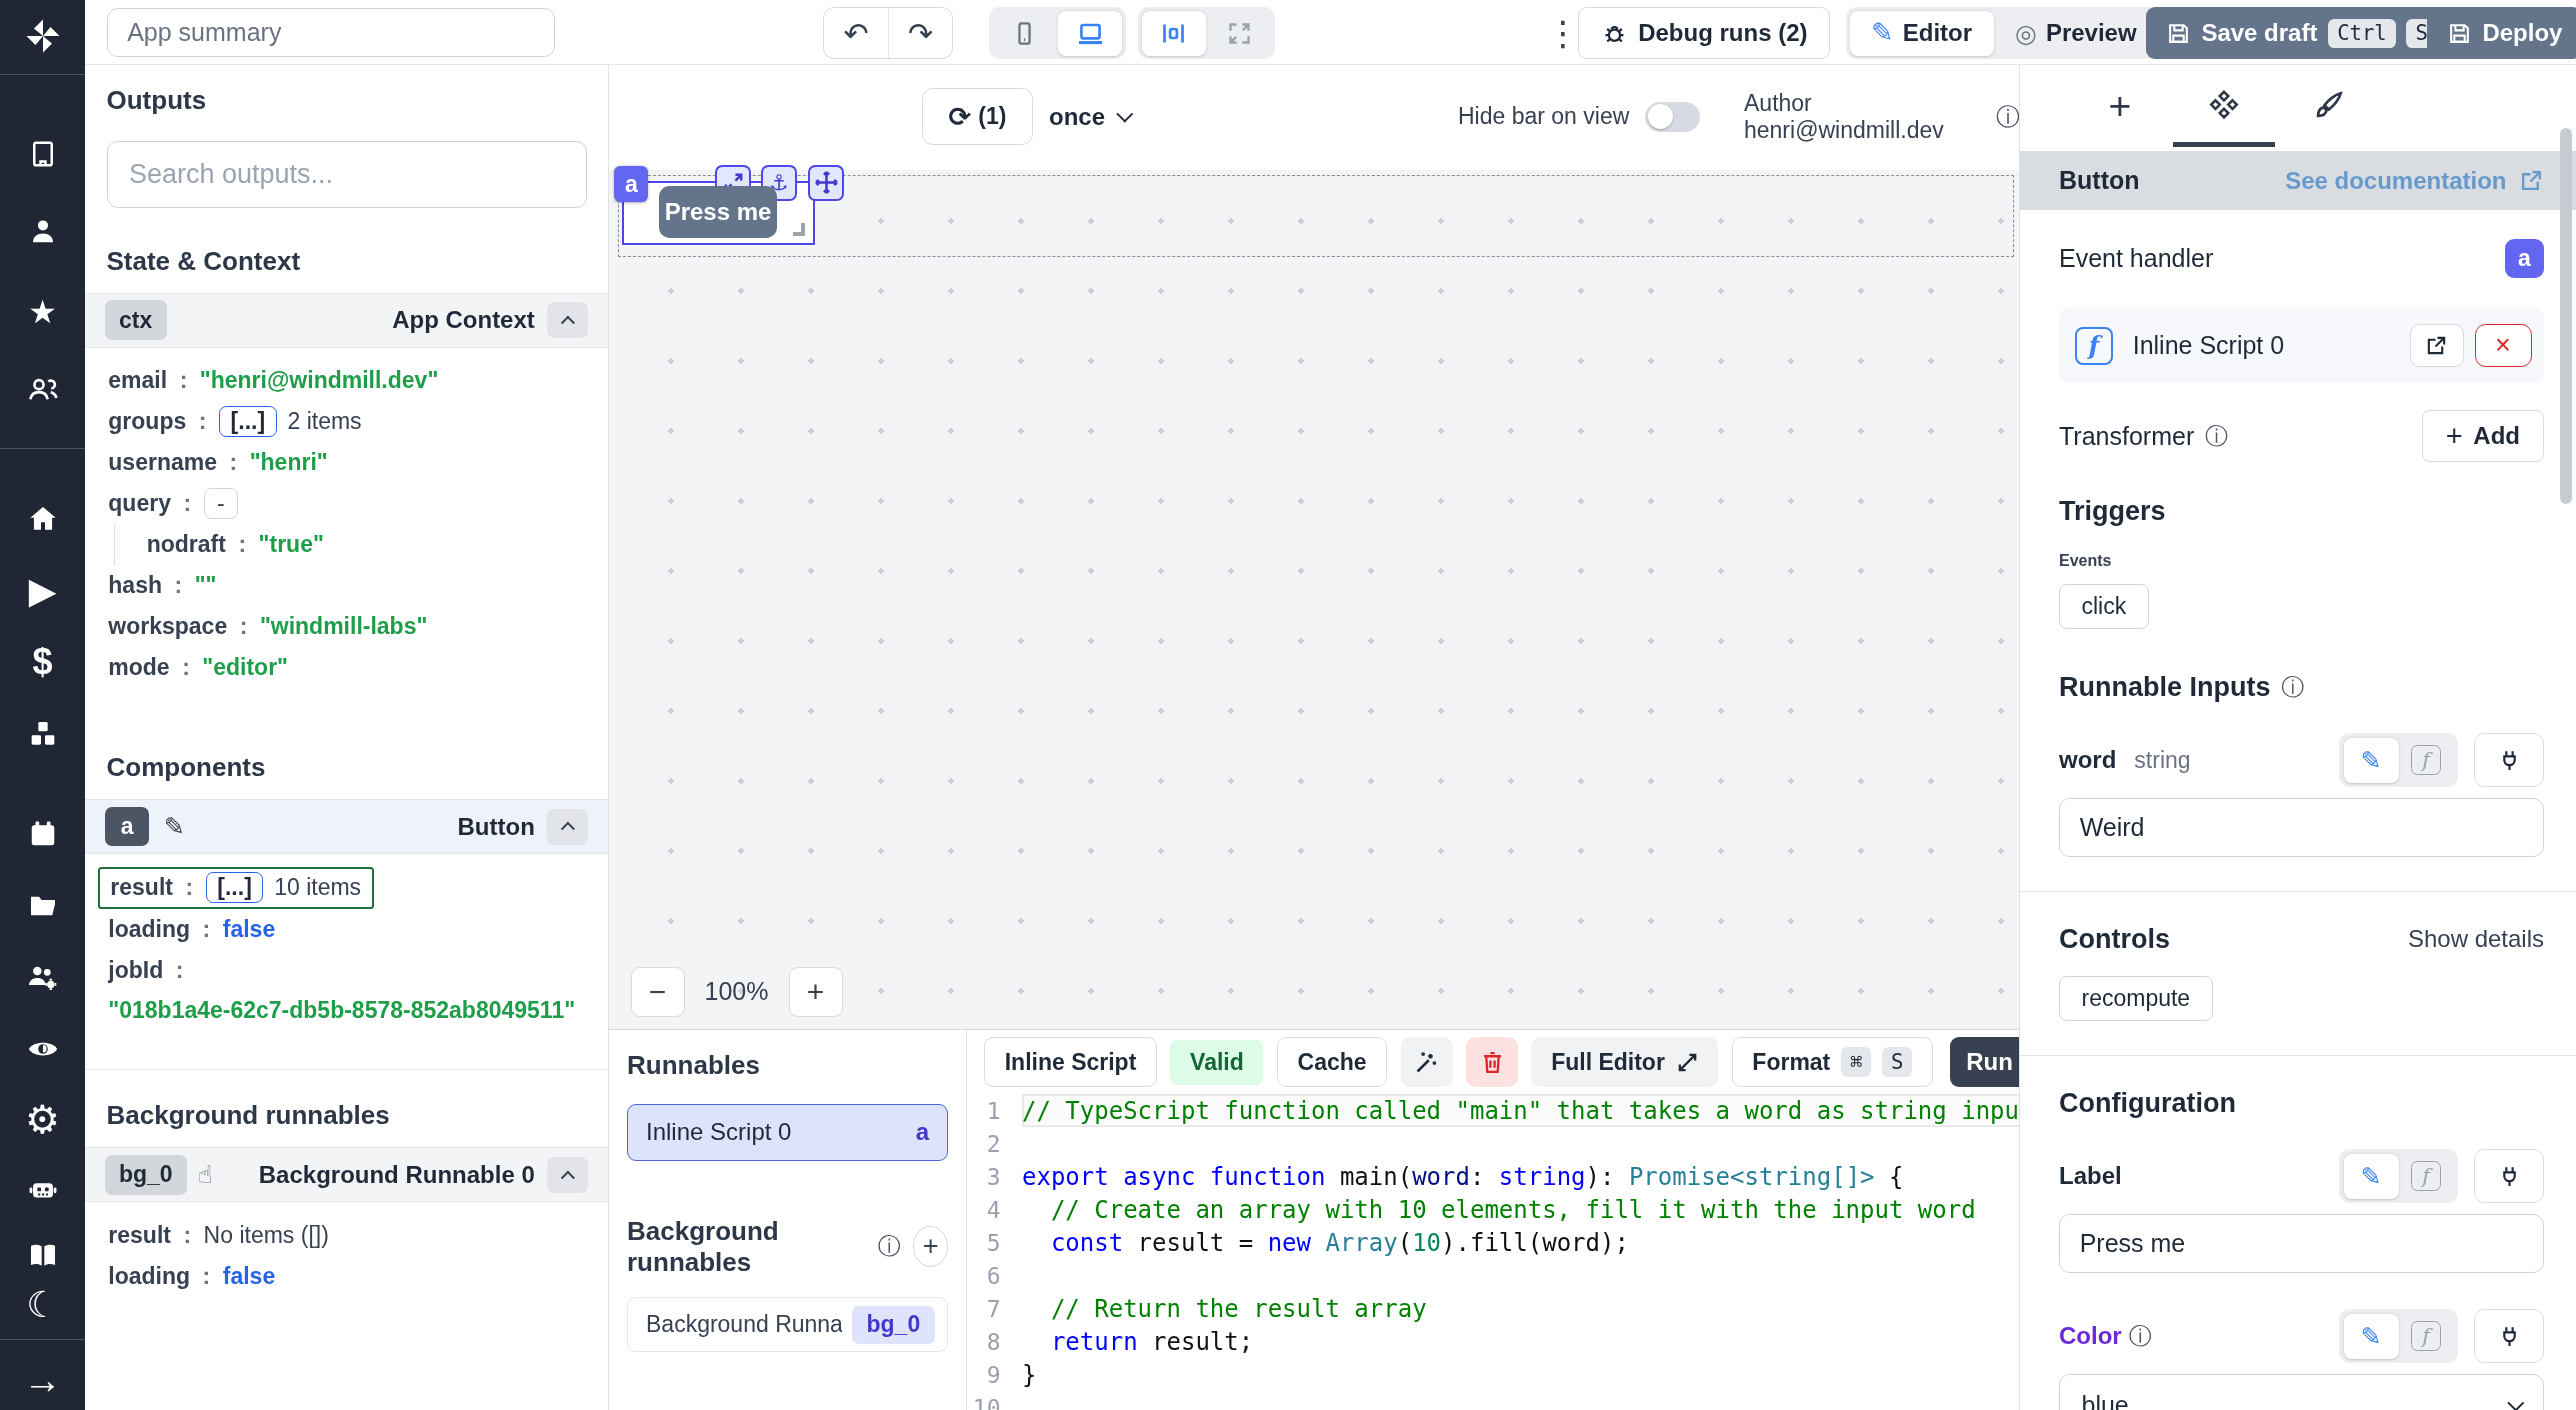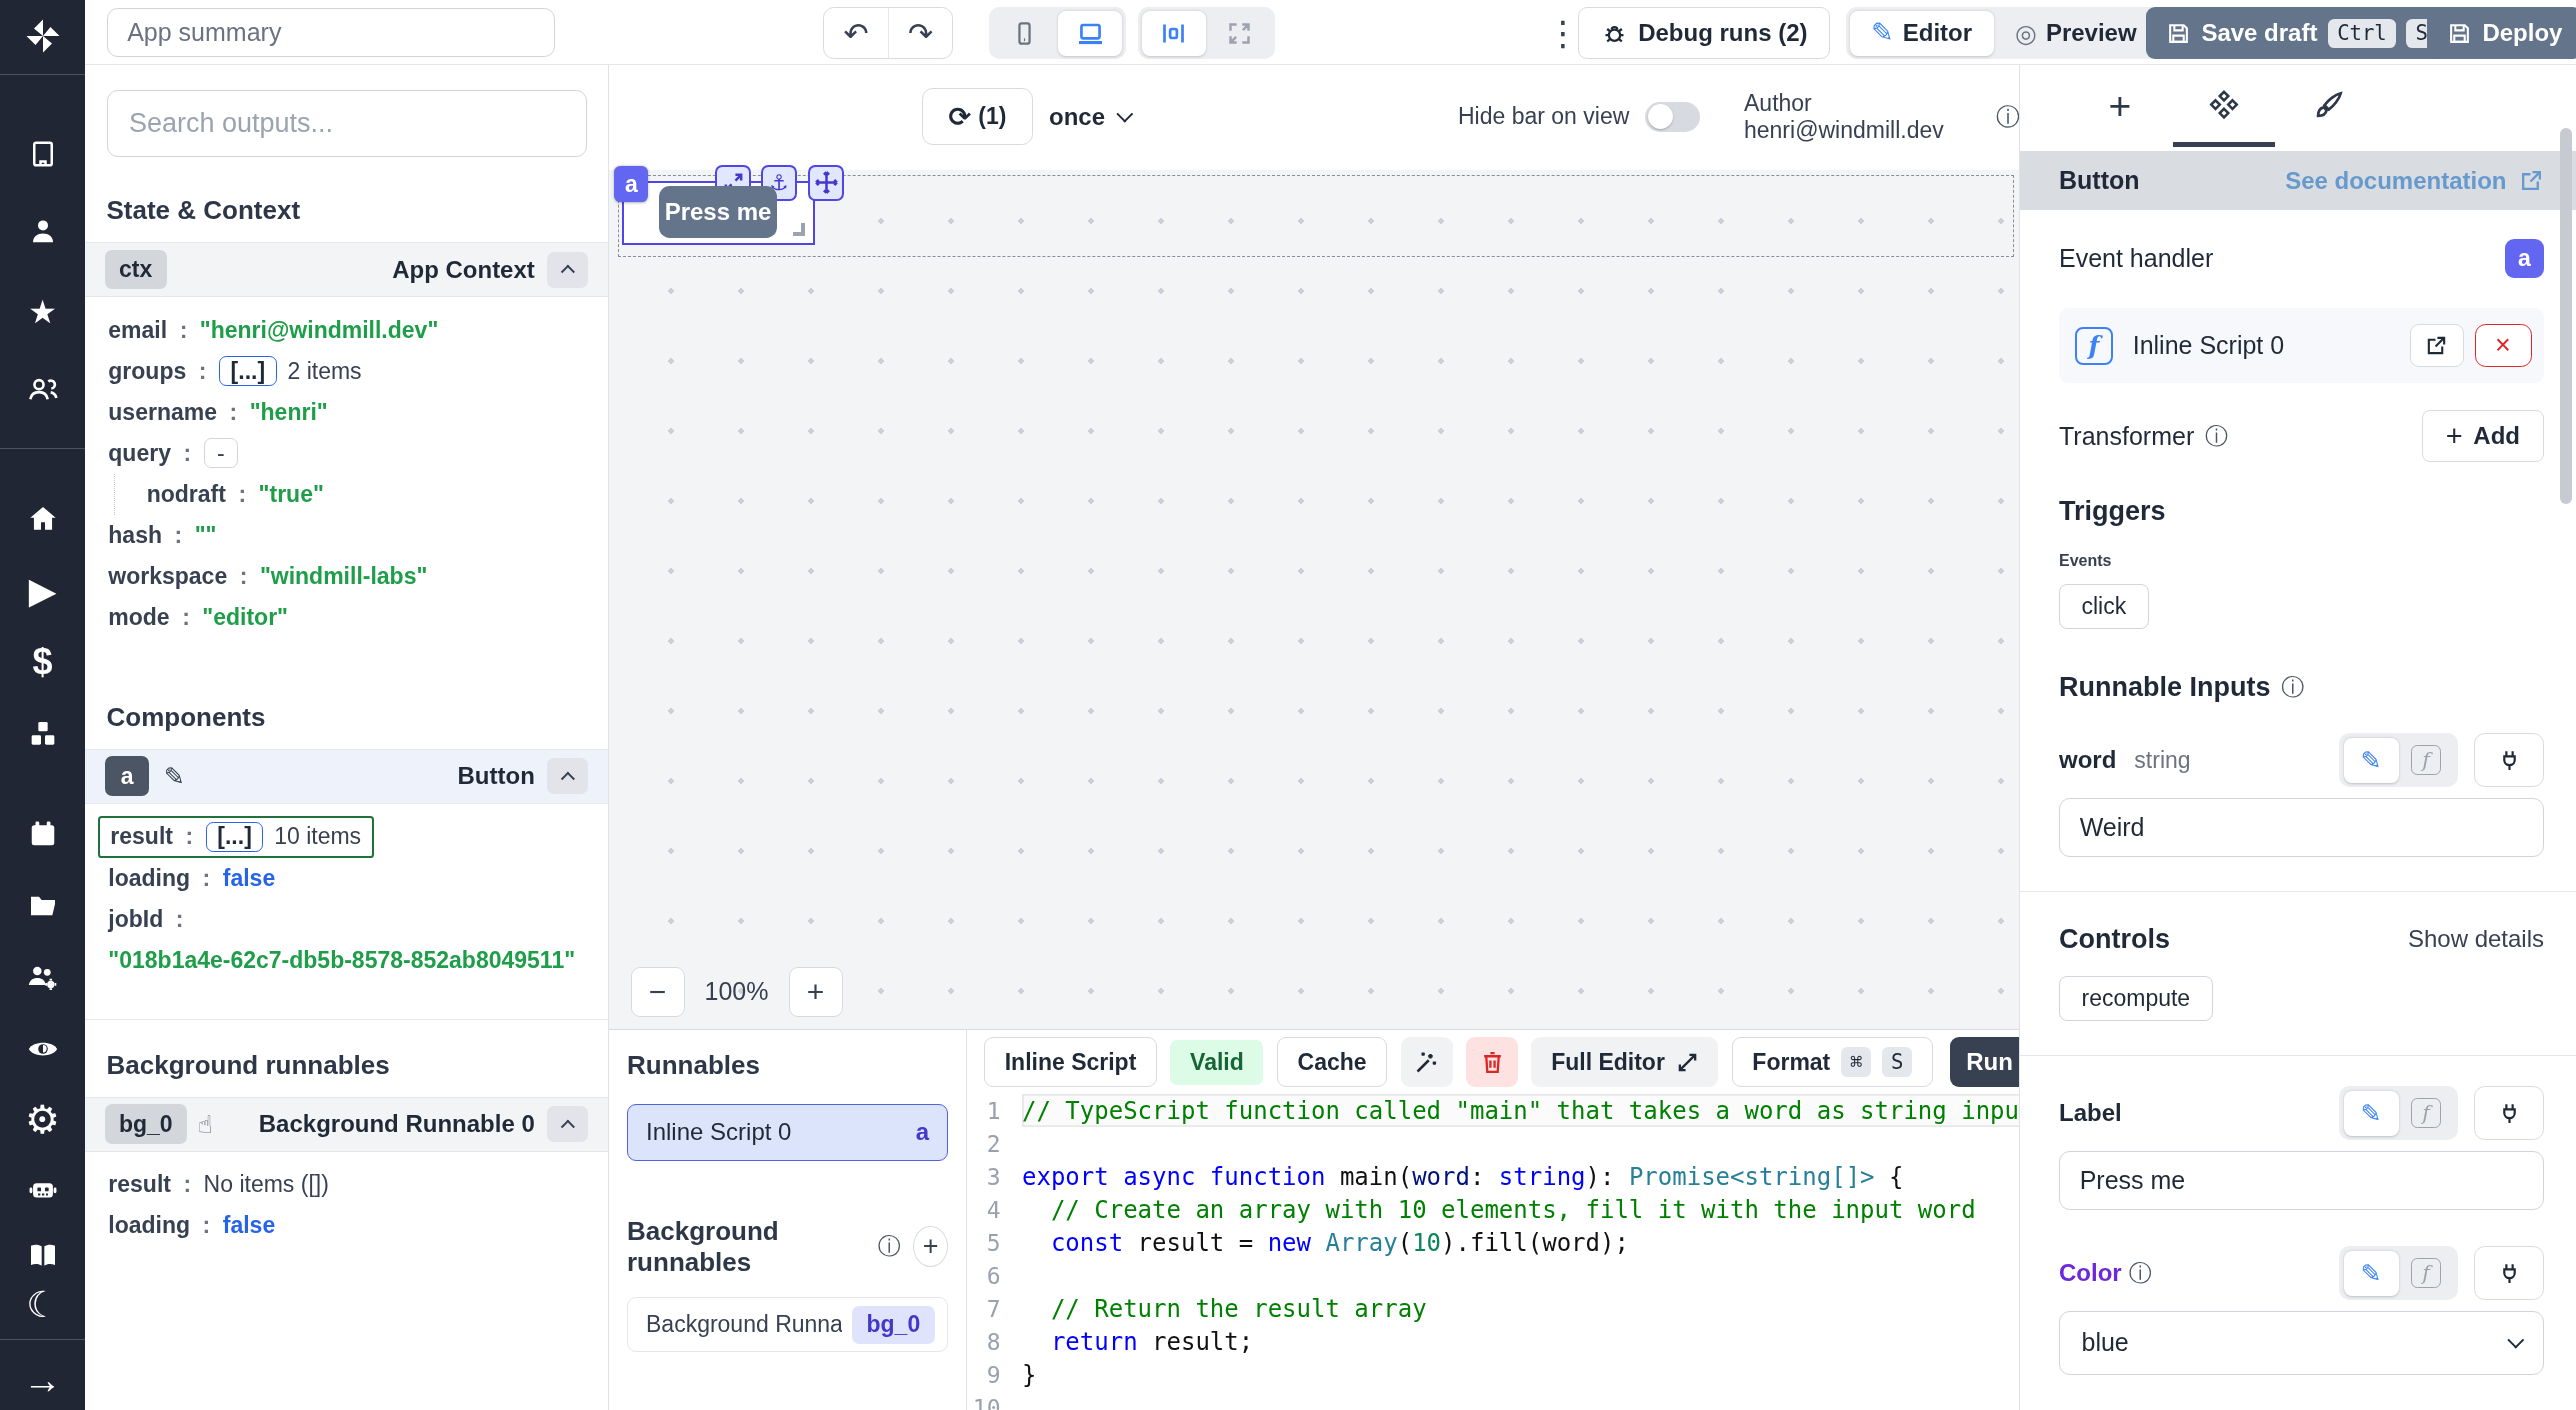--- a/index.html
+++ b/index.html
@@ -374,20 +374,21 @@
       <svg width="25" height="25" viewBox="0 0 24 24" fill="none" stroke="#fff" stroke-width="2">
           <path d="M4 4h13l3 3v13H4z"></path>
           <path d="M8 4v5h8V4M7 14h10v6H7z"></path>
         </svg>
     </span>
     <span>Deploy</span>
   </div>
 </header>
 
 <aside id="leftpanel">
+  <div class="sec-h" style="margin-top:19.7px">Outputs</div>
   <input id="search-outputs" placeholder="Search outputs..." style="">
   <div class="sec-h" style="margin-top:38px">State &amp; Context</div>
 
   <div class="band" style="margin-top:16px">
     <span class="badge-gray">ctx</span>
     <span class="band-label">
         <span>App Context</span>
       <span class="colbtn">
           <span class="chev up sm"></span>
         </span>
@@ -725,20 +726,21 @@
     <div class="rp-div"></div>
 
     <div class="rp-row" style="margin-top:32px">
       <span class="h30">Controls</span>
       <span style="margin-left:auto;font-size:24px;color:#374151">Show details</span>
     </div>
     <div style="margin-top:21.5px"><span class="chip">recompute</span></div>
 
     <div class="rp-div"></div>
 
+    <div class="h30" style="margin-top:32px">Configuration</div>
 
     <div class="rp-row" style="margin-top:30px">
       <span style="font-size:24px;font-weight:700;color:#1f2937">Label</span>
       <span class="widget-group">
         <span class="segmini">
           <span class="c active">✎</span>
           <span class="c">
               <span class="fmini">f</span>
             </span>
         </span>

